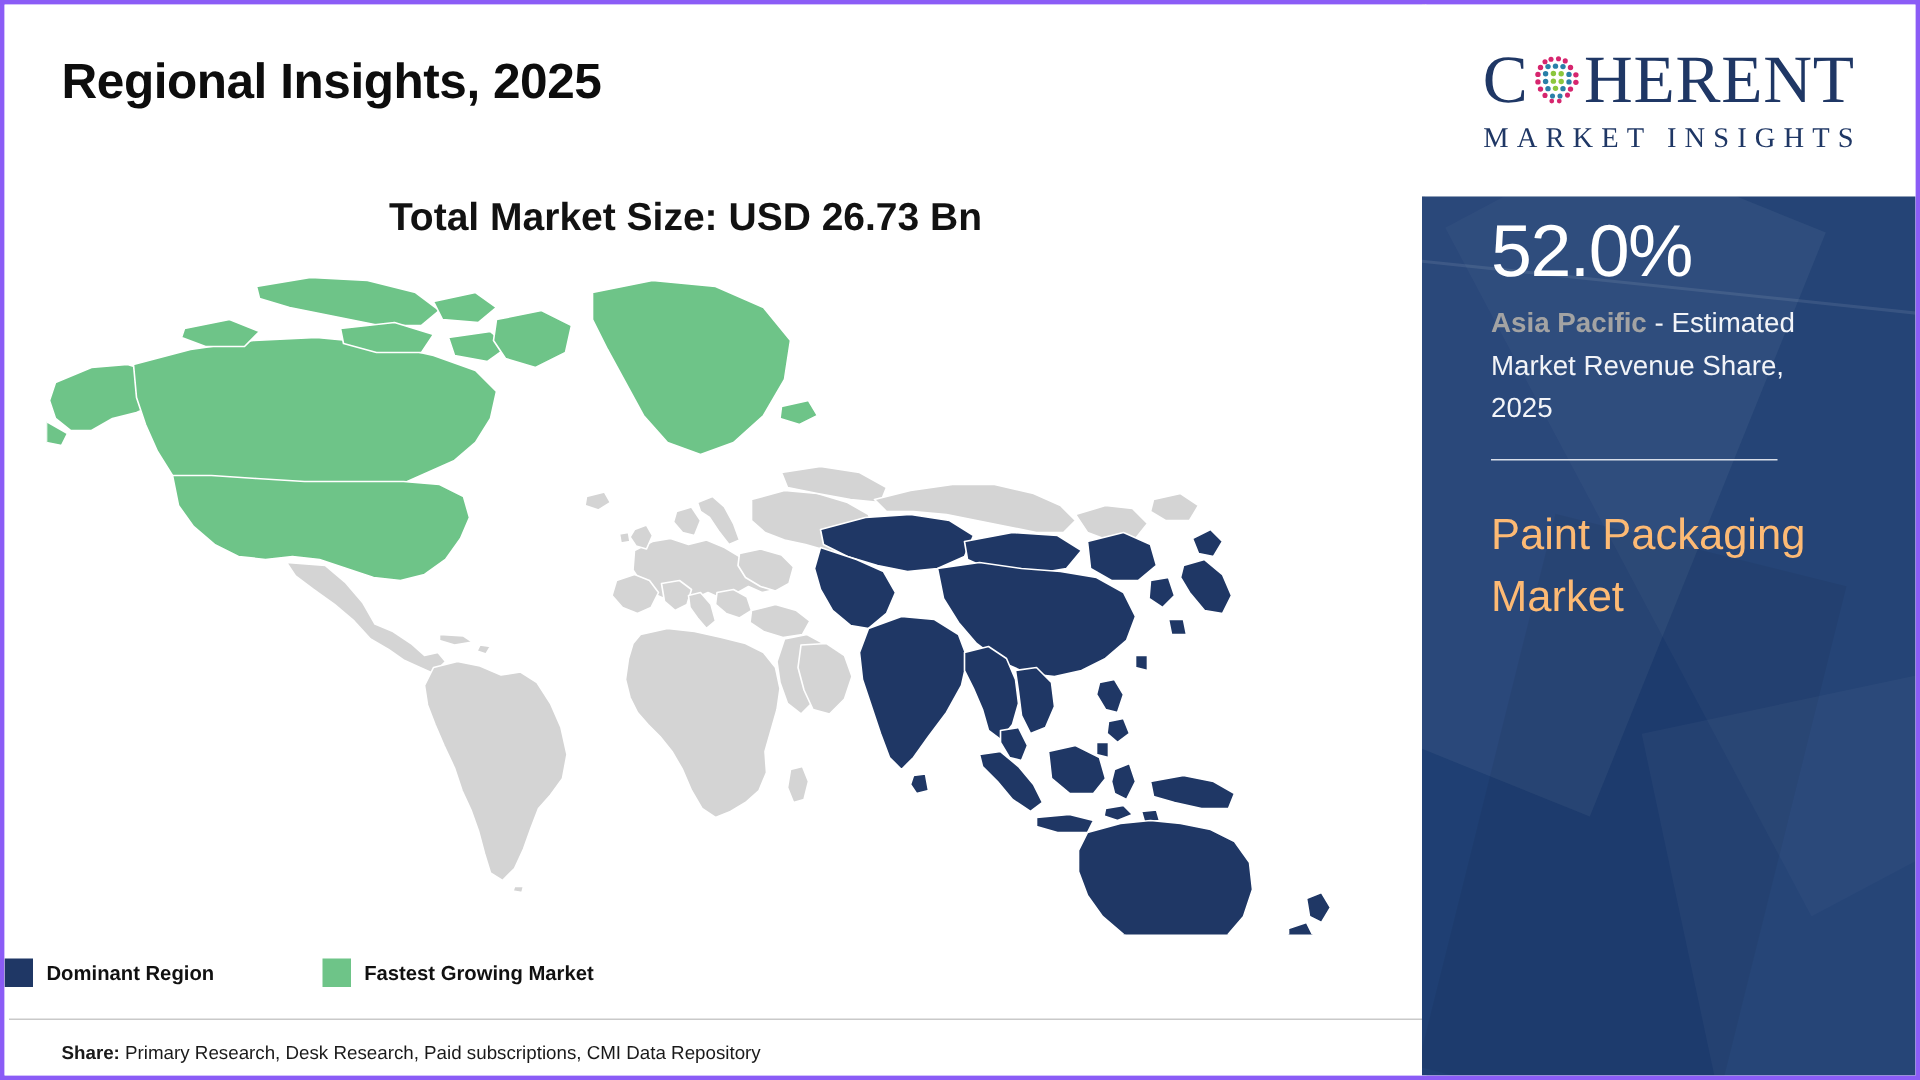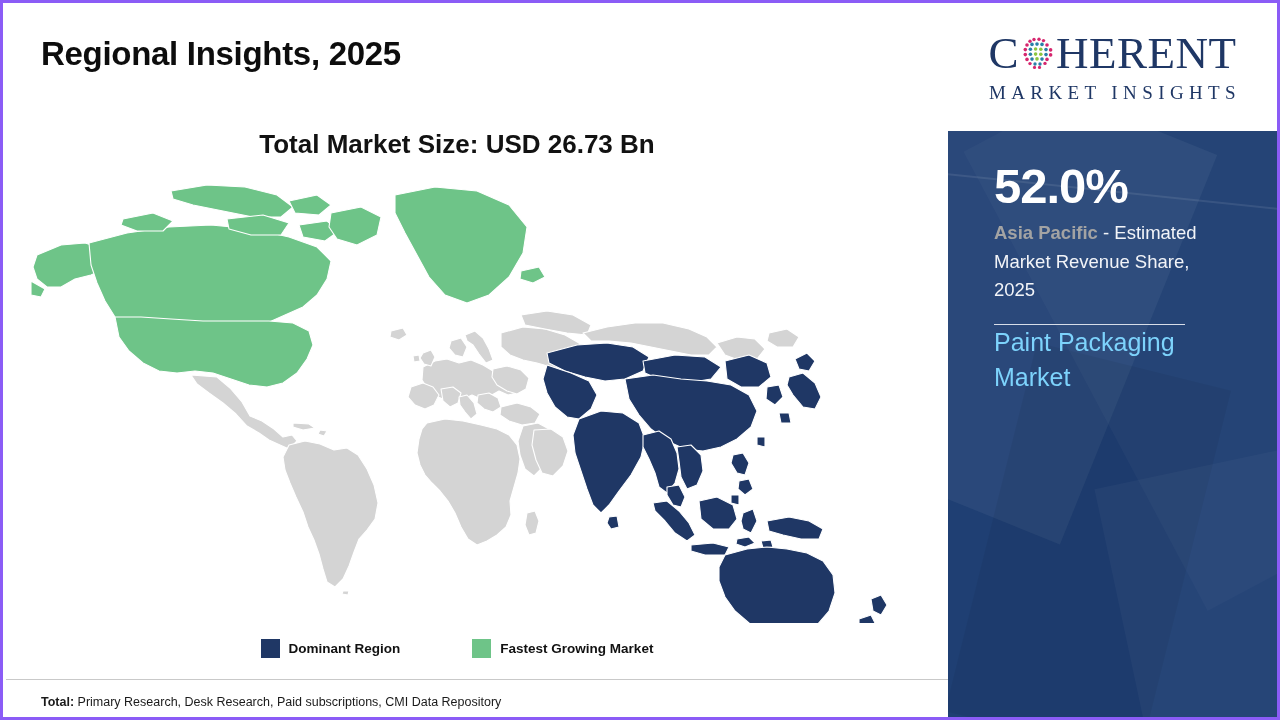--- a/index.html
+++ b/index.html
@@ -53,21 +53,20 @@
     width: 860px; height: 440px;
   }
   #world-map { width: 100%; height: 100%; display: block; }
 
   
   #map-legend {
     position: absolute;
     left: 0; top: 636px;
     width: 908px;
     display: flex;
-    justify-content: center;
     align-items: center;
     gap: 72px;
   }
   .legend-item { display: flex; align-items: center; gap: 9px; }
   .legend-swatch { width: 19px; height: 19px; display: block; }
   .legend-label {
     font-size: 13.5px; font-weight: bold; color: #111; white-space: nowrap;
   }
 
   
@@ -154,44 +153,45 @@
   #tex3 { left: 40px; top: 230px; width: 200px; height: 380px; transform: rotate(14deg); background: rgba(0,0,0,0.05); }
   #tex4 { left: 175px; top: 330px; width: 240px; height: 300px; transform: rotate(-12deg); background: rgba(255,255,255,0.03); }
   #tex5 { left: -20px; top: 60px; width: 380px; height: 2px; transform: rotate(6deg); background: rgba(255,255,255,0.09); }
 
   #panel-content {
     position: relative;
     padding: 0 46px;
     color: #ffffff;
   }
   #share-value {
-    margin-top: 30px;
+    margin-top: 12px;
     font-size: 49px;
-    font-weight: bold;
+    font-weight: normal;
     line-height: 1.05;
     letter-spacing: -1px;
   }
   #share-desc {
     margin-top: 7px;
     font-size: 18.5px;
     line-height: 1.52;
     font-weight: 400;
     color: #f2f4f8;
   }
   #share-desc .region-name { font-weight: bold; color: #a3a3a3; }
   #panel-rule {
     margin-top: 20px;
     width: 191px; height: 1px;
     background: #d7dde8;
   }
   #market-name {
-    font-size: 25px;
+    margin-top: 30px;
+    font-size: 29px;
     font-weight: 400;
     line-height: 1.42;
-    color: #7dd3fc;
+    color: #fdba74;
   }
 </style>
 </head>
 <body>
 
 <div id="page">
 
   <div id="left-pane">
 
     <h1 id="page-title">Regional Insights, 2025</h1>
@@ -335,21 +335,21 @@
       </div>
       <div class="legend-item">
         <span class="legend-swatch" style="background:#6ec488"></span>
         <span class="legend-label">Fastest Growing Market</span>
       </div>
     </div>
 
     <div id="footer-divider"></div>
 
     <div id="source-note">
-      <span class="src-label">Total:</span><span> Primary Research, Desk Research, Paid subscriptions, CMI Data Repository</span>
+      <span class="src-label">Share:</span><span> Primary Research, Desk Research, Paid subscriptions, CMI Data Repository</span>
     </div>
   </div>
 
   <div id="vertical-dashed"></div>
 
   <div id="right-rail">
 
     <div id="logo-box">
       <div id="logo-row">
         <span class="logo-c">C</span>

